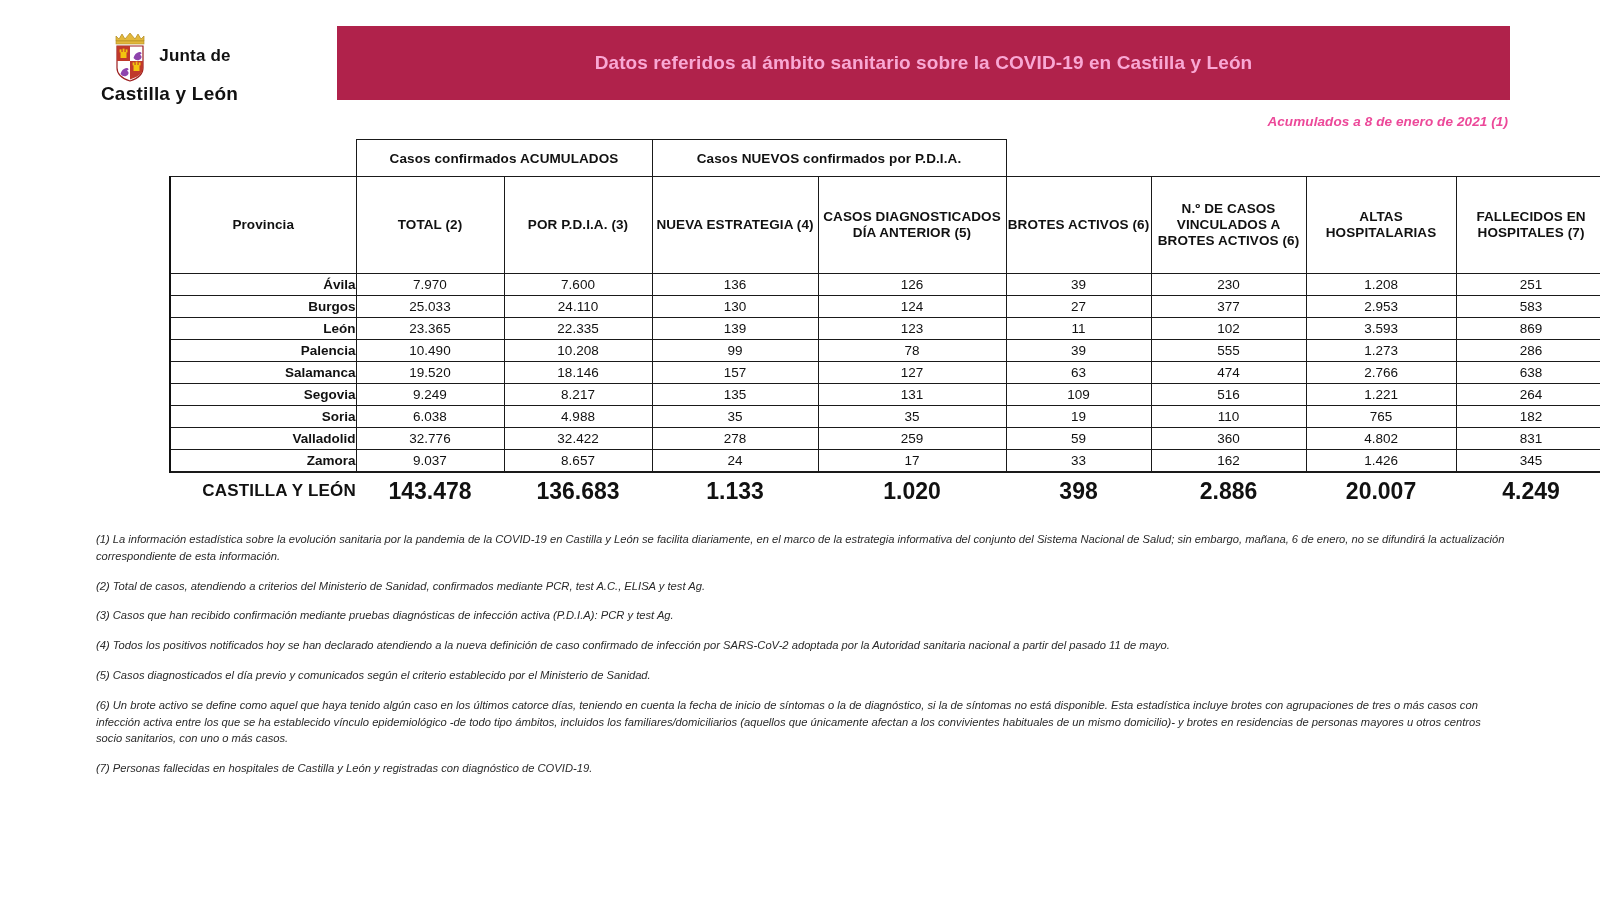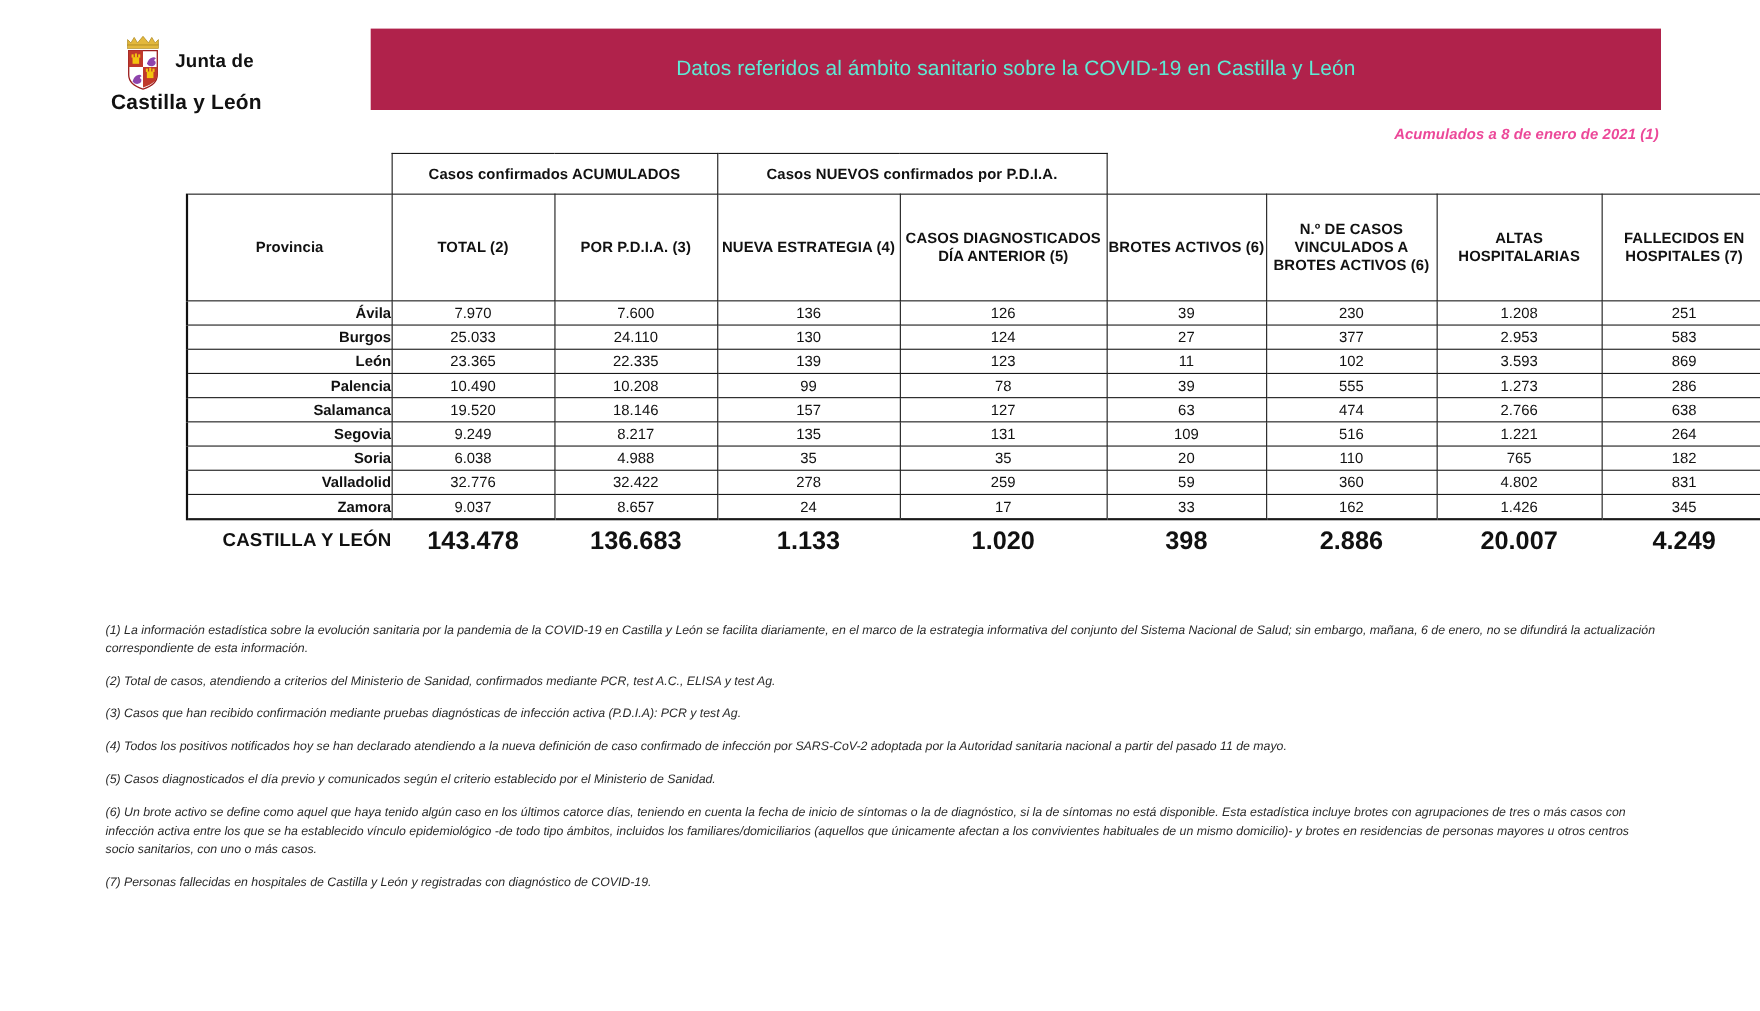--- a/index.html
+++ b/index.html
@@ -62,23 +62,23 @@
   .banner {
     flex: 1;
     margin-left: 70px;
     background: #b0224b;
     height: 74px;
     display: flex;
     align-items: center;
     justify-content: center;
   }
   .banner-title {
-    color: #5eead4;
+    color: #f9a8d4;
     font-size: 19px;
-    font-weight: normal;
+    font-weight: bold;
     letter-spacing: .1px;
     text-align: center;
   }
 
   
   .date-caption {
     text-align: right;
     padding-right: 92px;
     margin-top: 22px;
     font-size: 13.5px;
@@ -150,21 +150,21 @@
     padding-left: 9px;
     letter-spacing: .2px;
   }
   tr.total td.num {
     font-size: 23px;
   }
   .thick-left { border-left: 2px solid #111 !important; }
 
   
   .notes {
-    margin: 56px 92px 0 96px;
+    margin: 22px 92px 0 96px;
     font-size: 11.2px;
     font-style: italic;
     color: #2a2a2a;
     line-height: 1.5;
   }
   .note {
     margin-bottom: 13px;
     text-align: left;
   }
 </style>
@@ -317,21 +317,21 @@
         <td class="num">516</td>
         <td class="num">1.221</td>
         <td class="num">264</td>
       </tr>
       <tr class="data-row">
         <td class="prov thick-left">Soria</td>
         <td class="num">6.038</td>
         <td class="num">4.988</td>
         <td class="num">35</td>
         <td class="num">35</td>
-        <td class="num">20</td>
+        <td class="num">19</td>
         <td class="num">110</td>
         <td class="num">765</td>
         <td class="num">182</td>
       </tr>
       <tr class="data-row">
         <td class="prov thick-left">Valladolid</td>
         <td class="num">32.776</td>
         <td class="num">32.422</td>
         <td class="num">278</td>
         <td class="num">259</td>

